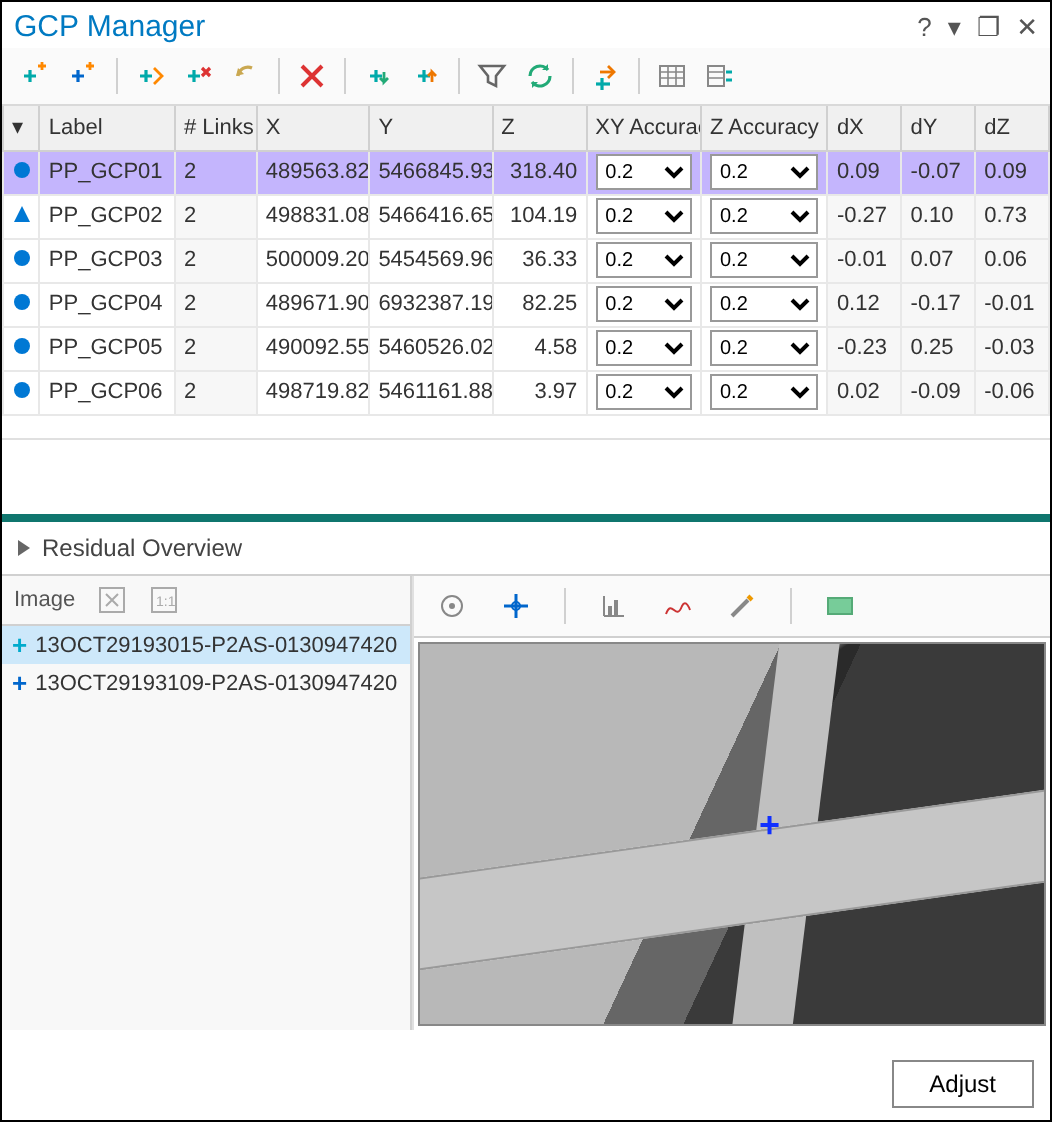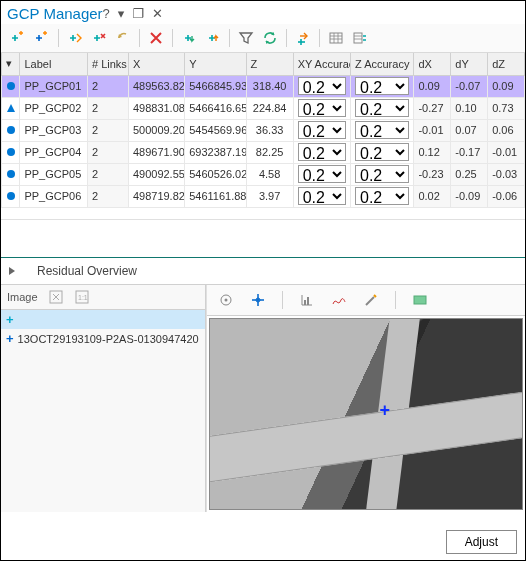--- a/index.html
+++ b/index.html
@@ -1,37 +1,37 @@
 <!DOCTYPE html>
 <html><head>
 <meta charset="utf-8">
 <style>
   * { box-sizing: border-box; margin: 0; padding: 0; }
   body { font-family: "Segoe UI", Tahoma, sans-serif; font-size: 11px; background:#fff; width:526px; height:561px; border:1px solid #000; position:relative; }
-  .titlebar { display:flex; align-items:center; padding:4px 6px 2px 6px; }
+  .titlebar { display:flex; align-items:center; justify-content:space-between; padding:4px 6px 2px 6px; }
   .titlebar .title { color:#007ac2; font-size:15px; font-weight:400; }
   .titlebar .wctrls { display:flex; gap:8px; align-items:center; color:#555; font-size:13px; }
   .titlebar .wctrls span { cursor:default; }
   .toolbar { display:flex; align-items:center; gap:2px; padding:3px 6px; border-bottom:1px solid #d9d9d9; background:#fafafa; }
   .tbtn { width:22px; height:22px; display:flex; align-items:center; justify-content:center; border:1px solid transparent; border-radius:2px; }
   .sep { width:1px; height:18px; background:#d0d0d0; margin:0 3px; }
 
   .grid-wrap { overflow:auto; }
   table.grid { border-collapse:collapse; width:100%; table-layout:fixed; }
   table.grid th { background:#f0f0f0; border:1px solid #d0d0d0; border-top:none; padding:3px 4px; font-weight:400; color:#333; text-align:left; height:22px; font-size:11px; overflow:hidden; white-space:nowrap; }
   table.grid td { border:1px solid #e8e8e8; padding:0 4px; height:22px; color:#333; font-size:11px; overflow:hidden; white-space:nowrap; }
   table.grid tr.sel td { background:#c4b5fd; }
   .mk { width:8px; height:8px; border-radius:50%; background:#0078d4; display:inline-block; }
   .mk.tri { width:0; height:0; border-left:4px solid transparent; border-right:4px solid transparent; border-bottom:8px solid #0078d4; background:none; border-radius:0; }
   .sel-cell { display:flex; align-items:center; }
-  .sel-cell select { width:100%; font-size:16px; border:1px solid #999; height:18px; background:#fff; }
-  .num-r { text-align:center; }
+  .sel-cell select { width:100%; font-size:10px; border:1px solid #999; height:18px; background:#fff; }
+  .num-r { text-align:right; }
   .dim { background:#f7f7f7; color:#555; }
 
-  .resid { border-top:1px solid #0f766e; padding:6px 8px; display:flex; align-items:center; gap:22px; color:#444; font-size:12px; }
+  .resid { border-top:4px solid #0f766e; padding:6px 8px; display:flex; align-items:center; gap:6px; color:#444; font-size:12px; }
   .chev { display:inline-block; width:0; height:0; border-top:4px solid transparent; border-bottom:4px solid transparent; border-left:6px solid #666; }
 
   .bottom { display:flex; border-top:1px solid #d0d0d0; height:228px; }
   .img-panel { width:205px; border-right:1px solid #d0d0d0; display:flex; flex-direction:column; background:#f8f8f8; }
   .img-header { display:flex; align-items:center; gap:10px; padding:4px 6px; border-bottom:1px solid #d0d0d0; color:#555; font-size:11px; }
   .img-list { overflow:hidden; flex:1; }
   .img-item { display:flex; align-items:center; gap:4px; padding:3px 5px; font-size:11px; color:#333; white-space:nowrap; overflow:hidden; }
   .img-item.sel { background:#cde8fa; }
   .plus-cyan { color:#00aacc; font-weight:bold; font-size:13px; line-height:1; }
   .plus-blue { color:#0066cc; font-weight:bold; font-size:13px; line-height:1; }
@@ -209,21 +209,21 @@
           <td class="dim">0.09</td>
           <td class="dim">-0.07</td>
           <td class="dim">0.09</td>
         </tr>
         <tr>
           <td style="text-align:center"><span class="mk tri"></span></td>
           <td>PP_GCP02</td>
           <td class="dim">2</td>
           <td class="num-r">498831.08</td>
           <td class="num-r">5466416.65</td>
-          <td class="num-r">224.84</td>
+          <td class="num-r">104.19</td>
           <td>
             <div class="sel-cell">
               <select><option>0.2</option></select>
             </div>
           </td>
           <td>
             <div class="sel-cell">
               <select><option>0.2</option></select>
             </div>
           </td>
@@ -339,20 +339,21 @@
       <span>
           <svg class="ico" viewBox="0 0 16 16">
             <rect x="2" y="2" width="12" height="12" fill="none" stroke="#aaa"></rect>
             <text x="4" y="11" font-size="7" fill="#aaa">1:1</text>
           </svg>
         </span>
     </div>
     <div class="img-list">
         <div class="img-item sel">
           <span class="plus-cyan">+</span>
+          <span>13OCT29193015-P2AS-0130947420</span>
         </div>
         <div class="img-item">
           <span class="plus-blue">+</span>
           <span>13OCT29193109-P2AS-0130947420</span>
         </div>
       </div>
   </div>
   <div class="viewer">
     <div class="vtoolbar">
       <span class="tbtn">

